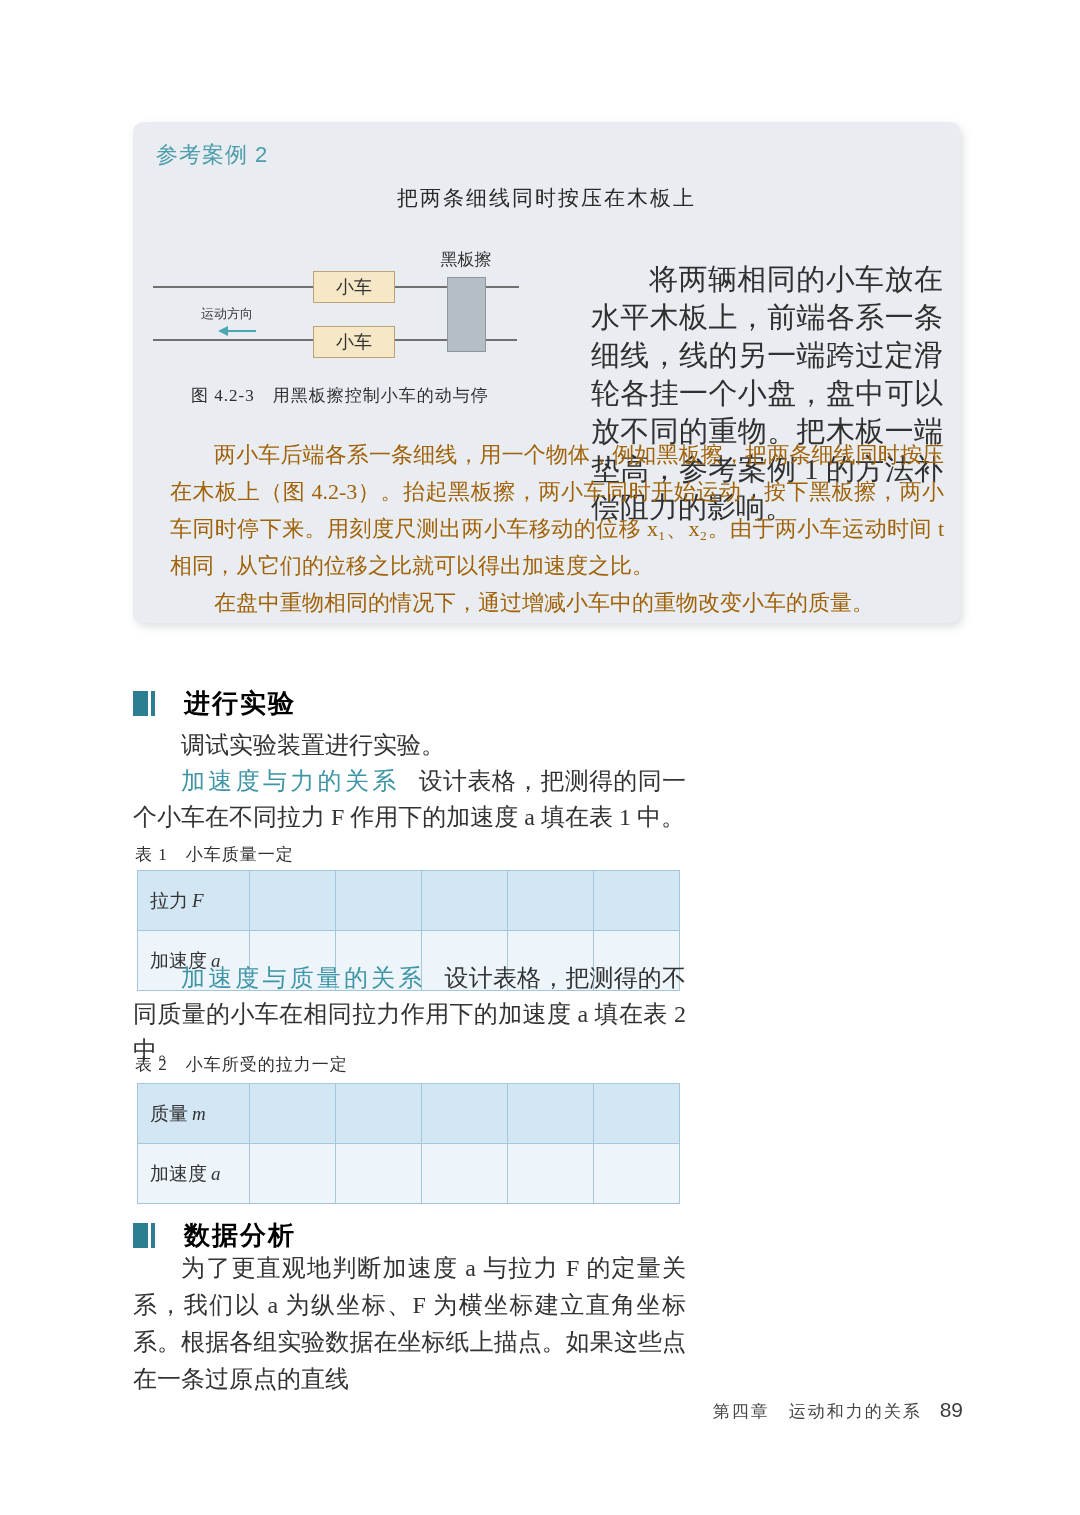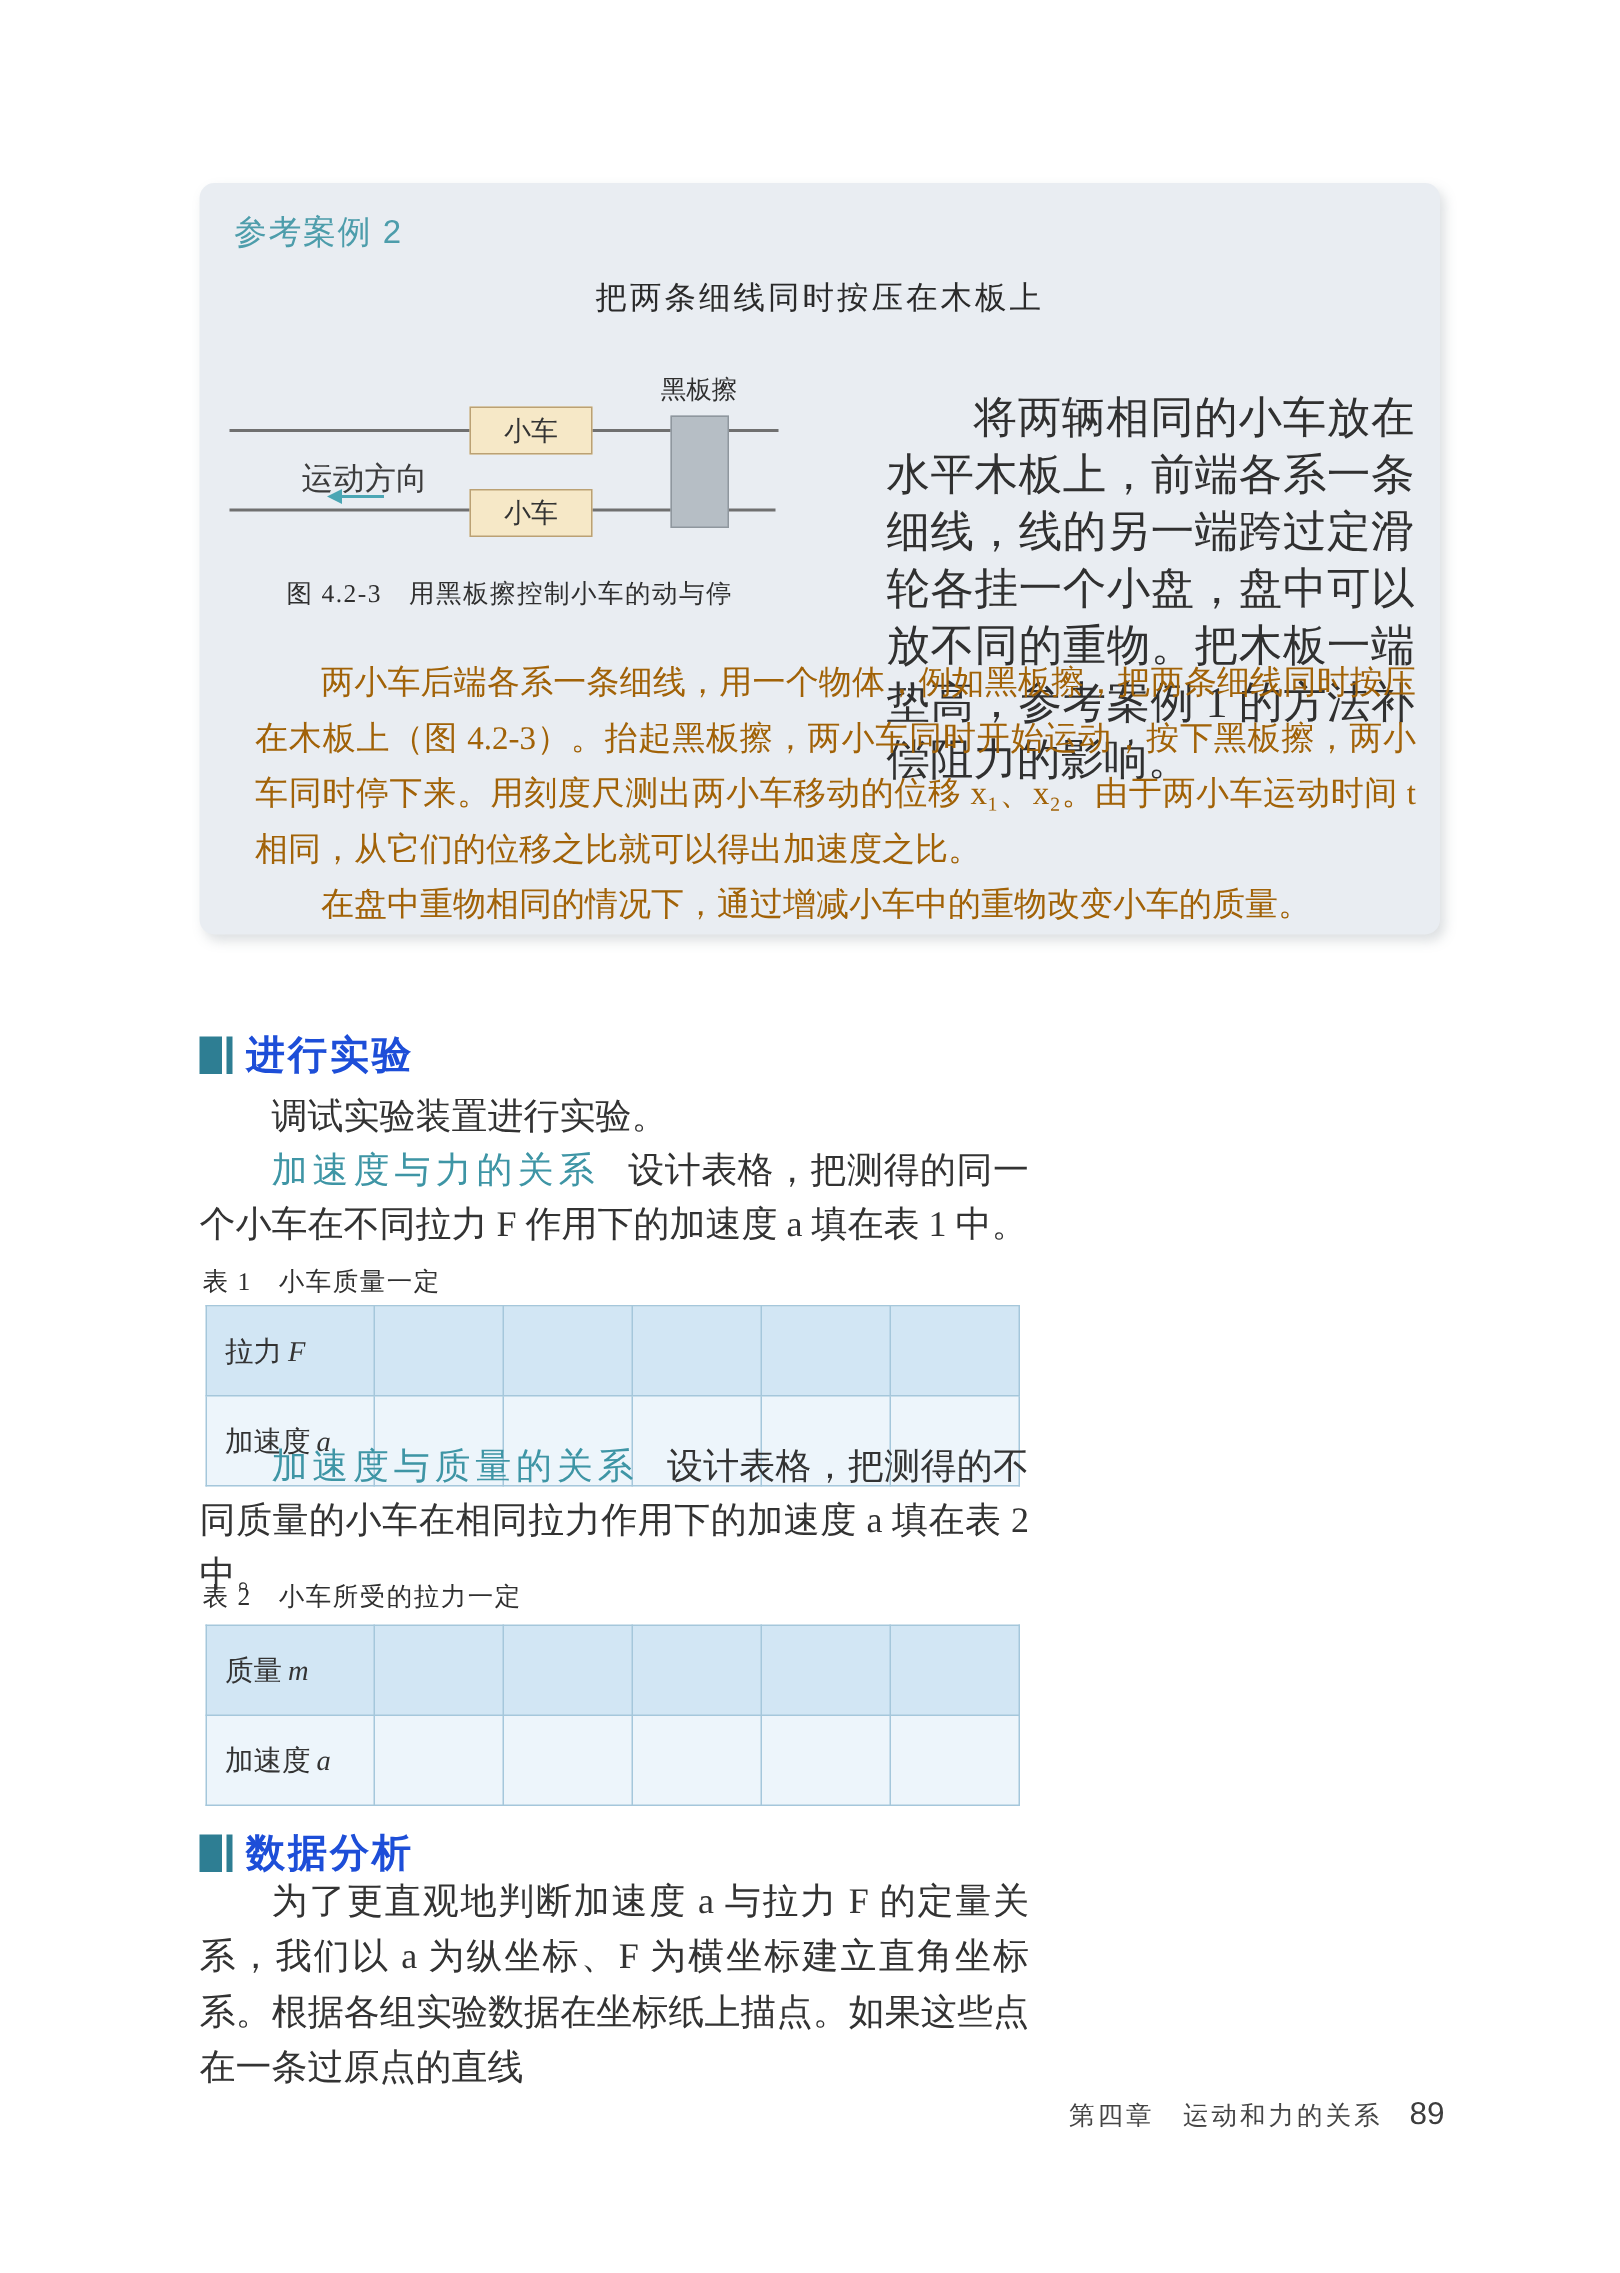--- a/index.html
+++ b/index.html
@@ -32,38 +32,38 @@
     border:1px solid #bba174;display:flex;align-items:center;justify-content:center;
     font-size:18px;color:#333;
   }
   .cart-top{left:180px;top:149px;}
   .cart-bottom{left:180px;top:204px;}
   .eraser{
     position:absolute;left:314px;top:155px;width:37px;height:73px;
     background:#b6bec5;border:1px solid #8f979e;
   }
   .eraser-label{position:absolute;left:297px;top:126px;width:72px;text-align:center;font-size:17px;color:#2f2f2f;}
-  .direction-label{position:absolute;left:68px;top:183px;font-size:21px;color:#3c3c3c;}
+  .direction-label{position:absolute;left:68px;top:183px;font-size:13px;color:#3c3c3c;}
   .dir-arrow{position:absolute;left:84px;top:203px;width:40px;height:12px;}
   .fig-caption{position:absolute;left:58px;top:262px;font-size:17px;color:#2f2f2f;letter-spacing:1px;}
   
   .side-para{
     position:absolute;left:458px;top:138px;width:352px;margin:0;
     font-size:29px;line-height:38px;text-align:justify;text-indent:2em;color:#303030;
   }
   .box-paras{position:absolute;left:37px;top:314px;width:774px;}
   .box-paras p{margin:0;font-size:22px;line-height:37px;text-align:justify;text-indent:2em;color:#a16207;}
   
   .sec-heading{
     position:absolute;display:flex;align-items:center;
     font-family:"Liberation Sans","DejaVu Sans",sans-serif;
   }
   .bar-thick{width:15px;height:25px;background:#2e7e93;}
   .bar-thin{width:4px;height:25px;background:#2e7e93;margin-left:3px;}
-  .sec-heading .sec-title{margin-left:9px;font-size:26px;font-weight:bold;color:#1d4ed8;letter-spacing:2px;}
+  .sec-heading .sec-title{margin-left:29px;font-size:26px;font-weight:bold;color:#000000;letter-spacing:2px;}
   #exp-heading{left:133px;top:666px;}
   #ana-heading{left:133px;top:1198px;}
   
   .col-text{position:absolute;width:553px;left:133px;}
   .col-text p{margin:0;font-size:24px;line-height:36px;text-align:justify;text-indent:2em;color:#333;}
   #exp-text{top:727px;}
   #mass-text{top:960px;}
   #ana-text{top:1250px;}
   #ana-text p{line-height:37px;}
   .lead{color:#3e95a5;letter-spacing:3px;margin-right:.8em;}

